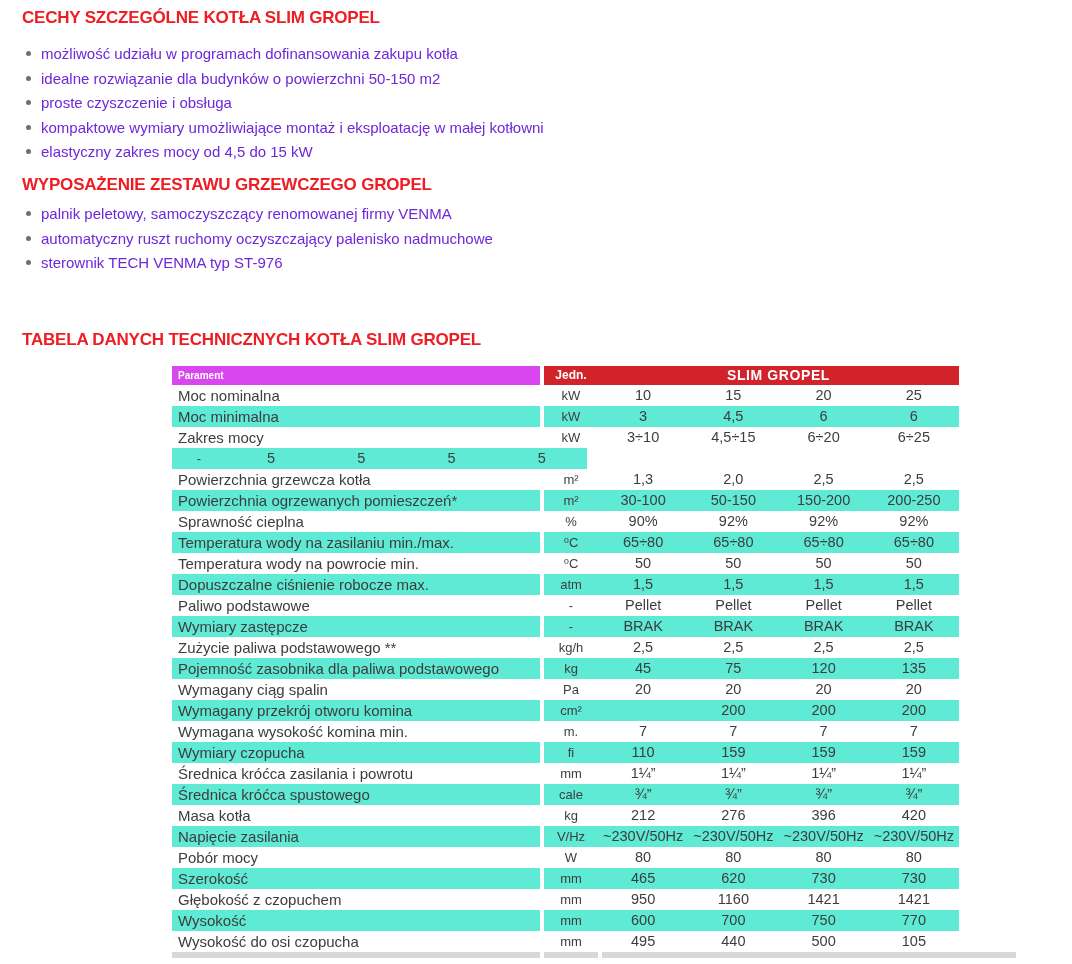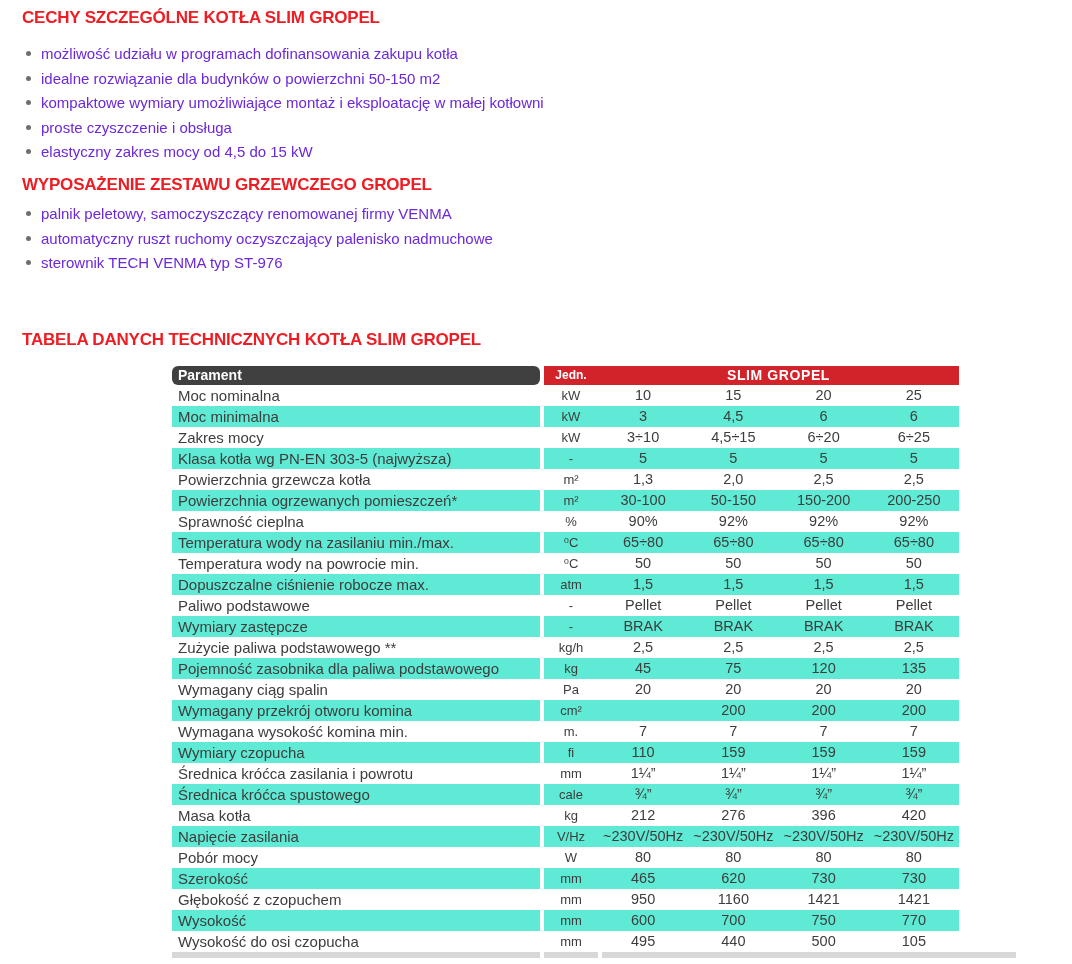--- a/index.html
+++ b/index.html
@@ -30,21 +30,21 @@
     border-radius:50%;background:#6e6e6e;
   }
   .table{position:absolute;left:172px;top:366px;width:844px;}
   .thead,.trow,.endbar{display:flex;}
   .c-param{width:368px;box-sizing:border-box;padding-left:6px;margin-right:4px;
     overflow:hidden;white-space:nowrap;}
   .c-unit{width:54px;text-align:center;}
   .c-values{width:361px;display:flex;}
   .vcol{flex:1;text-align:center;}
   .thead{height:19px;line-height:19px;color:#ffffff;font-weight:bold;}
-  .thead .c-param{background:#404040;font-size:14px;border-radius:6px;}
+  .thead .c-param{background:#d946ef;font-size:10px;}
   .thead .c-unit{background:#d2232a;font-size:12px;}
   .thead .c-values{background:#d2232a;justify-content:center;font-size:14px;
     letter-spacing:0.6px;}
   .trow{height:21px;line-height:21px;color:#3d3d3d;}
   .trow .c-param{font-size:15px;}
   .trow .c-unit{font-size:13px;}
   .trow .vcol{font-size:14.5px;}
   .trow.gray .c-param,.trow.gray .c-unit,.trow.gray .c-values{background:#5eead4;}
   .endbar{height:6px;}
   .endbar .eb{background:#d8d8d8;}
@@ -53,22 +53,22 @@
   .endbar .eb3{width:414px;}
 </style>
 </head>
 <body>
 
 <h2 class="h-red" id="heading-1">CECHY SZCZEGÓLNE KOTŁA SLIM GROPEL</h2>
 
 <ul class="bullets" id="bullets-1">
     <li>możliwość udziału w programach dofinansowania zakupu kotła</li>
     <li>idealne rozwiązanie dla budynków o powierzchni 50-150 m2</li>
+    <li>proste czyszczenie i obsługa</li>
     <li>kompaktowe wymiary umożliwiające montaż i eksploatację w małej kotłowni</li>
-    <li>proste czyszczenie i obsługa</li>
     <li>elastyczny zakres mocy od 4,5 do 15 kW</li>
   </ul>
 
 <h2 class="h-red" id="heading-2">WYPOSAŻENIE ZESTAWU GRZEWCZEGO GROPEL</h2>
 
 <ul class="bullets" id="bullets-2">
     <li>palnik peletowy, samoczyszczący renomowanej firmy VENMA</li>
     <li>automatyczny ruszt ruchomy oczyszczający palenisko nadmuchowe</li>
     <li>sterownik TECH VENMA typ ST-976</li>
   </ul>
@@ -108,21 +108,20 @@
         <div class="c-param">Zakres mocy</div>
         <div class="c-unit">kW</div>
         <div class="c-values">
           <span class="vcol">3÷10</span>
           <span class="vcol">4,5÷15</span>
           <span class="vcol">6÷20</span>
           <span class="vcol">6÷25</span>
         </div>
       </div>
       <div class="trow gray">
-        <div class="c-param">Klasa kotła wg PN-EN 303-5 (najwyższa)</div>
         <div class="c-unit">-</div>
         <div class="c-values">
           <span class="vcol">5</span>
           <span class="vcol">5</span>
           <span class="vcol">5</span>
           <span class="vcol">5</span>
         </div>
       </div>
       <div class="trow white">
         <div class="c-param">Powierzchnia grzewcza kotła</div>

